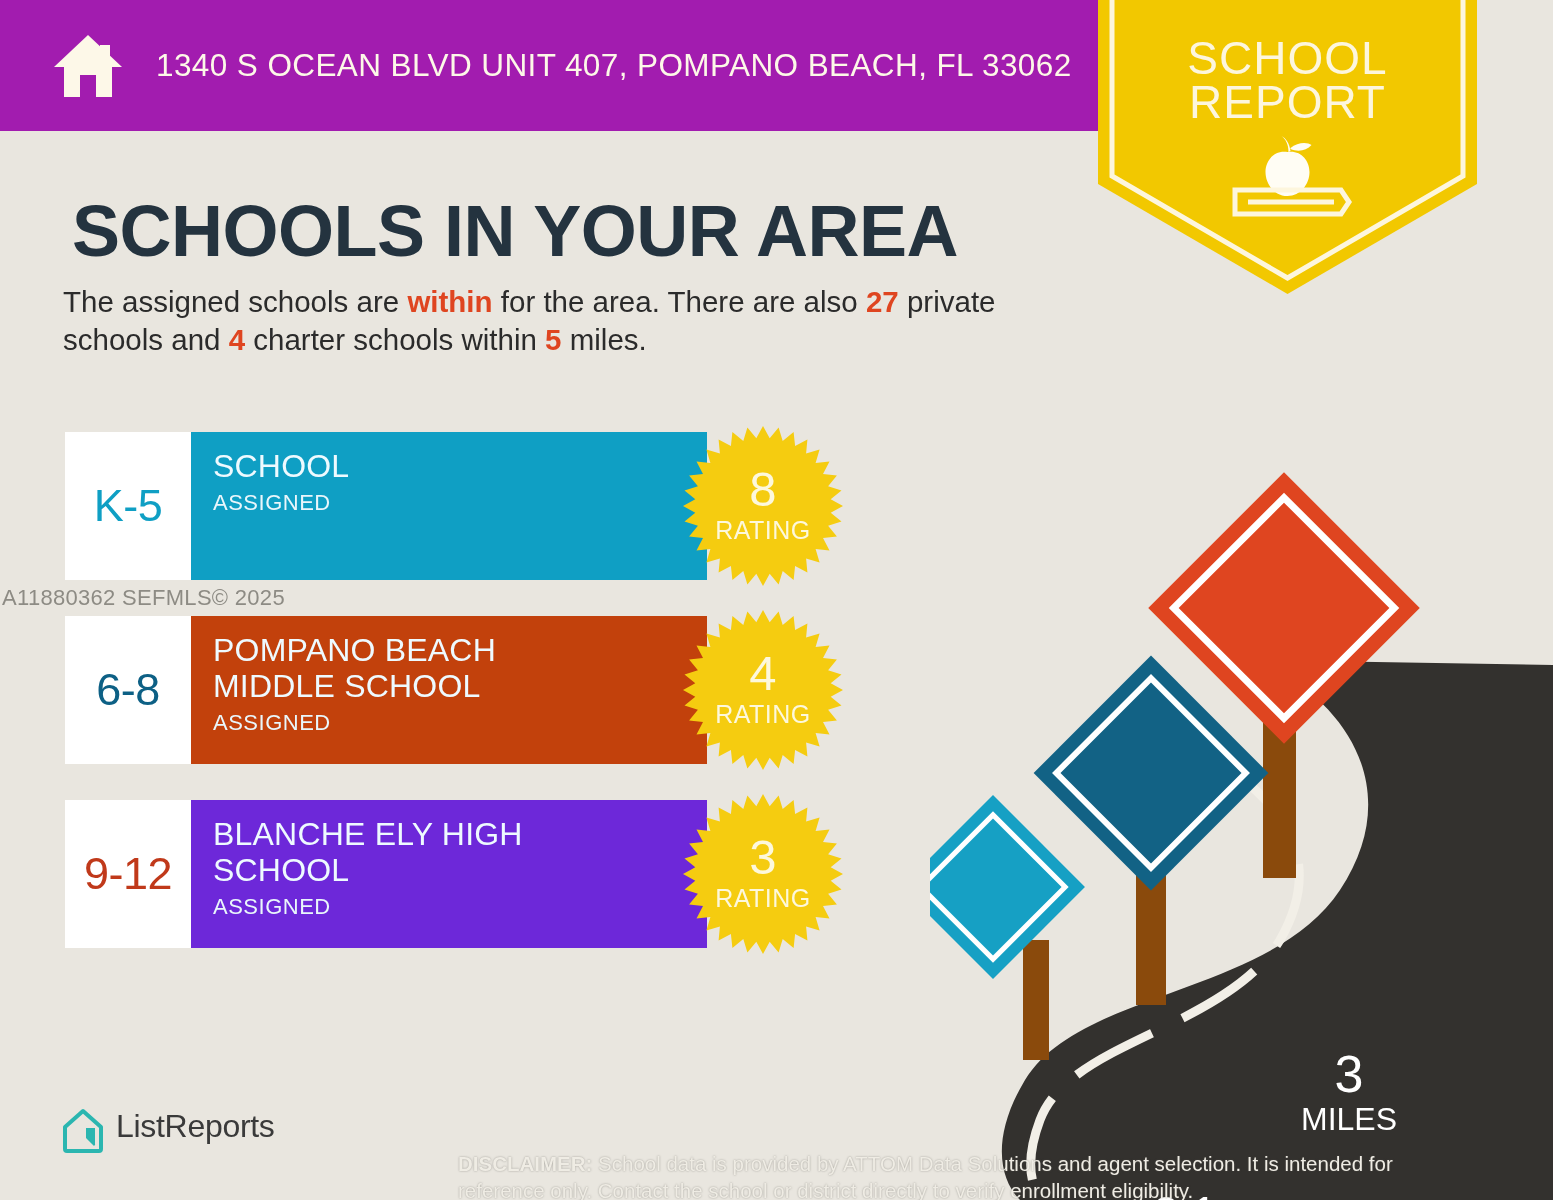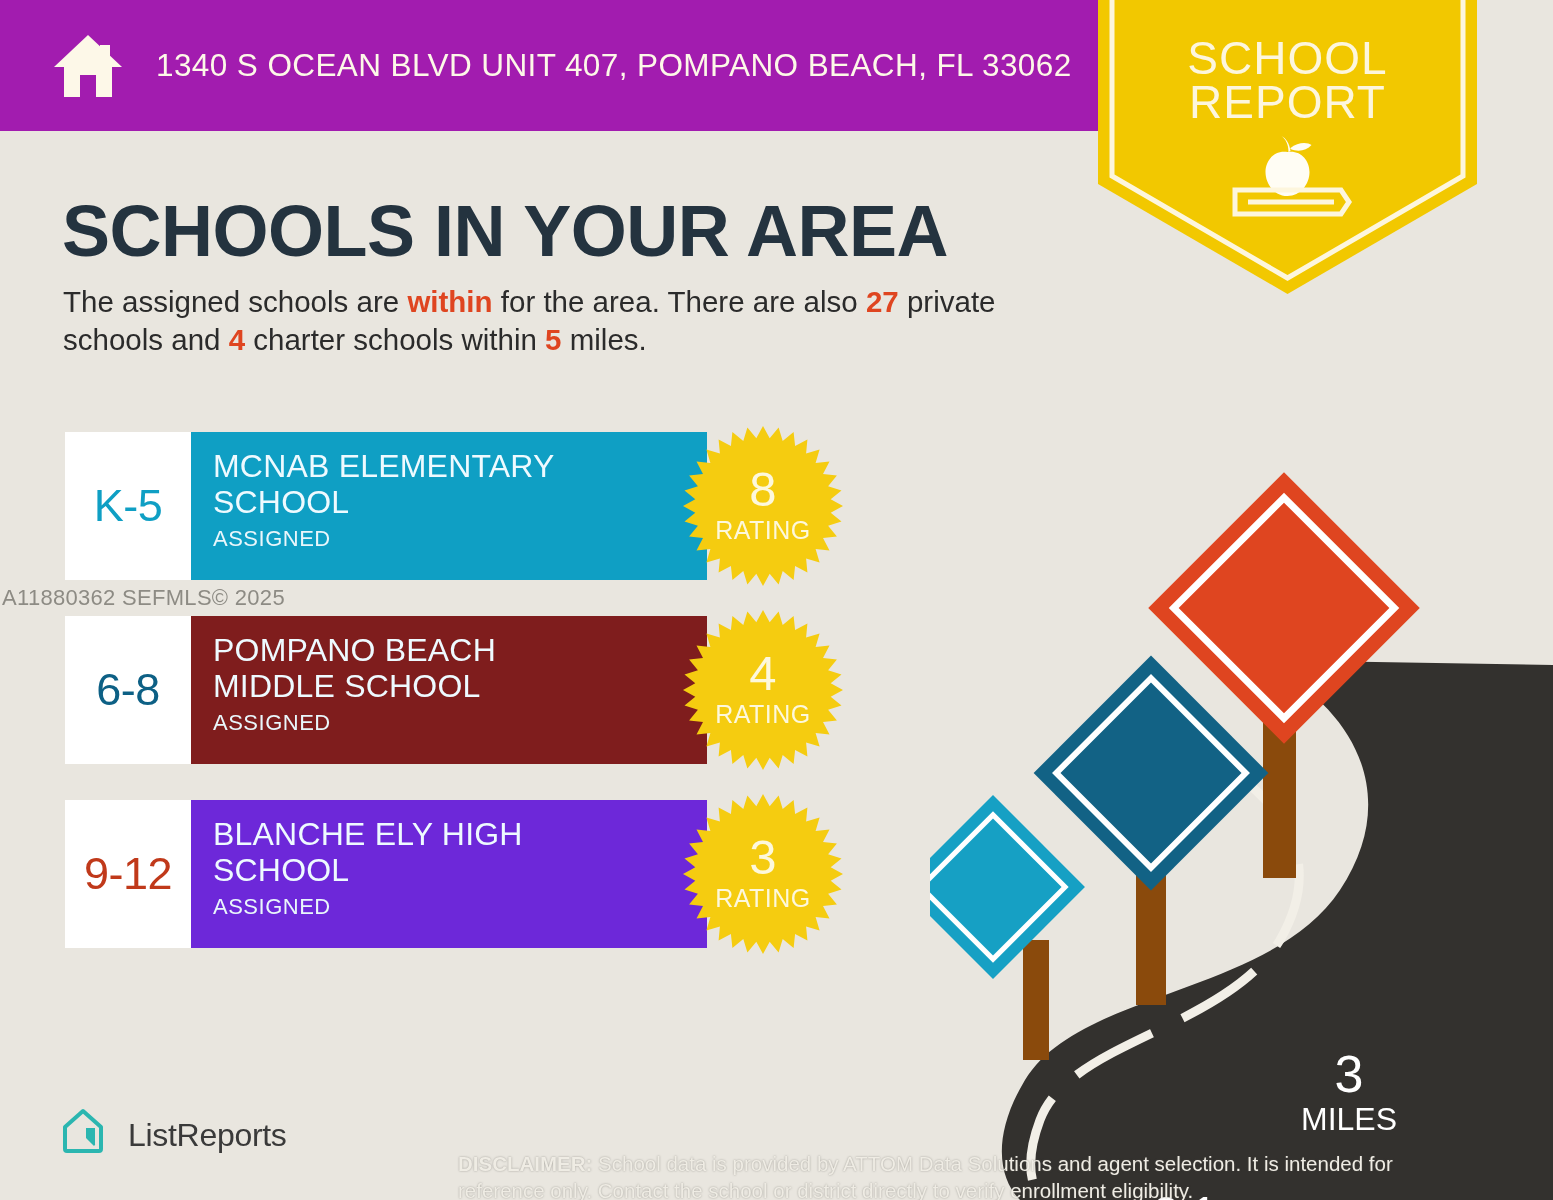--- a/index.html
+++ b/index.html
@@ -27,21 +27,21 @@
     position:absolute; left:1098px; top:-6px; width:379px; height:302px;
   }
   .badge-text{
     position:absolute; left:1098px; top:36px; width:379px;
     text-align:center; color:#fdf6dd; line-height:.96;
     font-size:46px; letter-spacing:1px; pointer-events:none;
   }
 
   
   .page-title{
-    position:absolute; left:62px; top:190px;
+    position:absolute; left:72px; top:190px;
     font-size:72px; font-weight:bold; color:#24333f; letter-spacing:-.5px;
   }
   .subtitle{
     position:absolute; left:63px; top:283px; width:1030px;
     font-size:29.5px; color:#2b2b2b; line-height:1.28;
   }
   .subtitle b{ color:#df4520; font-weight:bold; }
 
   
   .watermark{
@@ -85,21 +85,21 @@
     pointer-events:none; line-height:1;
   }
   .sign-num{ display:block; font-size:40px; }
   .sign-mi{ display:block; font-size:25px; margin-top:3px; }
   .sign2{ left:180px; top:720px; width:150px; }
   .sign3{ left:334px; top:578px; width:170px; }
   .sign3 .sign-num{ font-size:52px; } .sign3 .sign-mi{ font-size:32px; }
   .sign2 .sign-num{ font-size:46px; }
 
   
-  .footer-logo{ position:absolute; left:62px; top:1108px; display:flex; align-items:flex-end;gap:12px; }
+  .footer-logo{ position:absolute; left:62px; top:1108px; display:flex; align-items:flex-start; }
   .lr-mark{ width:42px; height:46px; }
   .lr-name{ font-size:32px; color:#3a3a3a; margin-left:12px; letter-spacing:-.3px; }
   .disclaimer{
     position:absolute; left:458px; top:1110px; width:1020px;
     font-size:20.5px; color:#efece4; line-height:1.32;
     text-shadow:0 0 2px rgba(90,88,82,.55);
     margin-top:40px;
   }
   .disclaimer b{ font-weight:bold; }
 </style>
@@ -135,38 +135,37 @@
 <h1 class="page-title">SCHOOLS IN YOUR AREA</h1>
 <p class="subtitle"><span>The assigned schools are </span><b>within</b><span> for the area. There are also </span><b>27</b><span> private schools and </span><b>4</b><span> charter schools within </span><b>5</b><span> miles.</span></p>
 
 <div class="watermark">A11880362  SEFMLS© 2025</div>
 
 <div class="school-row row1">
   <div class="grade-box">
     <span class="grade-text" style="color:#0f9fc4">K-5</span>
   </div>
   <div class="school-bar" style="background:#0f9fc4">
-    <div class="school-name">MCNAB ELEMENTARY</div>
     <div class="school-name">SCHOOL</div>
     <div class="school-assigned">ASSIGNED</div>
   </div>
   <svg class="rating-badge" viewBox="0 0 164 164">
     <polygon class="star" points="82.0,2.0 88.7,14.3 97.6,3.5 101.7,16.9 112.6,8.1 114.1,22.0 126.4,15.5 125.1,29.4 138.6,25.4 134.6,38.9 148.5,37.6 142.0,49.9 155.9,51.4 147.1,62.3 160.5,66.4 149.7,75.3 162.0,82.0 149.7,88.7 160.5,97.6 147.1,101.7 155.9,112.6 142.0,114.1 148.5,126.4 134.6,125.1 138.6,138.6 125.1,134.6 126.4,148.5 114.1,142.0 112.6,155.9 101.7,147.1 97.6,160.5 88.7,149.7 82.0,162.0 75.3,149.7 66.4,160.5 62.3,147.1 51.4,155.9 49.9,142.0 37.6,148.5 38.9,134.6 25.4,138.6 29.4,125.1 15.5,126.4 22.0,114.1 8.1,112.6 16.9,101.7 3.5,97.6 14.3,88.7 2.0,82.0 14.3,75.3 3.5,66.4 16.9,62.3 8.1,51.4 22.0,49.9 15.5,37.6 29.4,38.9 25.4,25.4 38.9,29.4 37.6,15.5 49.9,22.0 51.4,8.1 62.3,16.9 66.4,3.5 75.3,14.3" fill="#f5cc10"></polygon>
   </svg>
   <div class="rating-inner">
     <div class="rating-num">8</div>
     <div class="rating-lbl">RATING</div>
   </div>
 </div>
 
 <div class="school-row row2">
   <div class="grade-box">
     <span class="grade-text" style="color:#0d6085">6-8</span>
   </div>
-  <div class="school-bar" style="background:#7f1d1d">
+  <div class="school-bar" style="background:#c2410c">
     <div class="school-name">POMPANO BEACH</div>
     <div class="school-name">MIDDLE SCHOOL</div>
     <div class="school-assigned">ASSIGNED</div>
   </div>
   <svg class="rating-badge" viewBox="0 0 164 164">
     <polygon class="star" points="82.0,2.0 88.7,14.3 97.6,3.5 101.7,16.9 112.6,8.1 114.1,22.0 126.4,15.5 125.1,29.4 138.6,25.4 134.6,38.9 148.5,37.6 142.0,49.9 155.9,51.4 147.1,62.3 160.5,66.4 149.7,75.3 162.0,82.0 149.7,88.7 160.5,97.6 147.1,101.7 155.9,112.6 142.0,114.1 148.5,126.4 134.6,125.1 138.6,138.6 125.1,134.6 126.4,148.5 114.1,142.0 112.6,155.9 101.7,147.1 97.6,160.5 88.7,149.7 82.0,162.0 75.3,149.7 66.4,160.5 62.3,147.1 51.4,155.9 49.9,142.0 37.6,148.5 38.9,134.6 25.4,138.6 29.4,125.1 15.5,126.4 22.0,114.1 8.1,112.6 16.9,101.7 3.5,97.6 14.3,88.7 2.0,82.0 14.3,75.3 3.5,66.4 16.9,62.3 8.1,51.4 22.0,49.9 15.5,37.6 29.4,38.9 25.4,25.4 38.9,29.4 37.6,15.5 49.9,22.0 51.4,8.1 62.3,16.9 66.4,3.5 75.3,14.3" fill="#f5cc10"></polygon>
   </svg>
   <div class="rating-inner">
     <div class="rating-num">4</div>
     <div class="rating-lbl">RATING</div>

